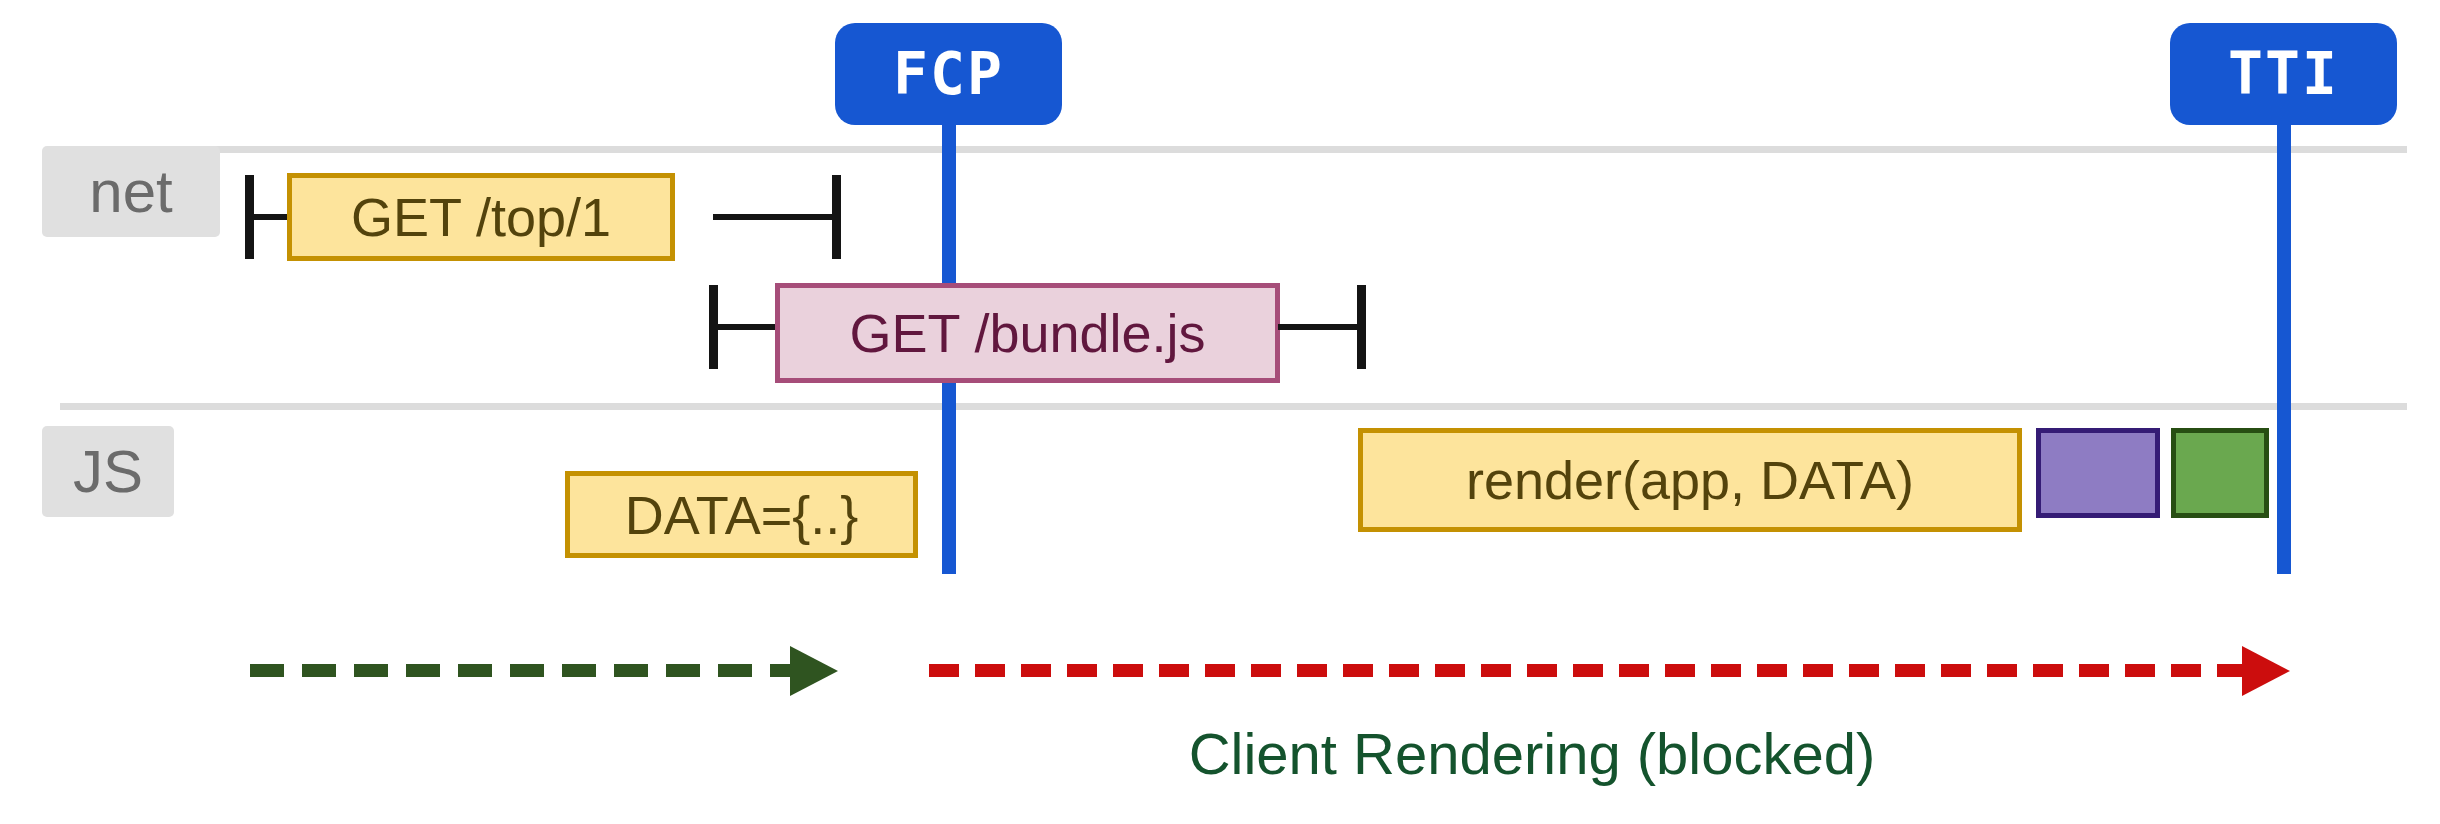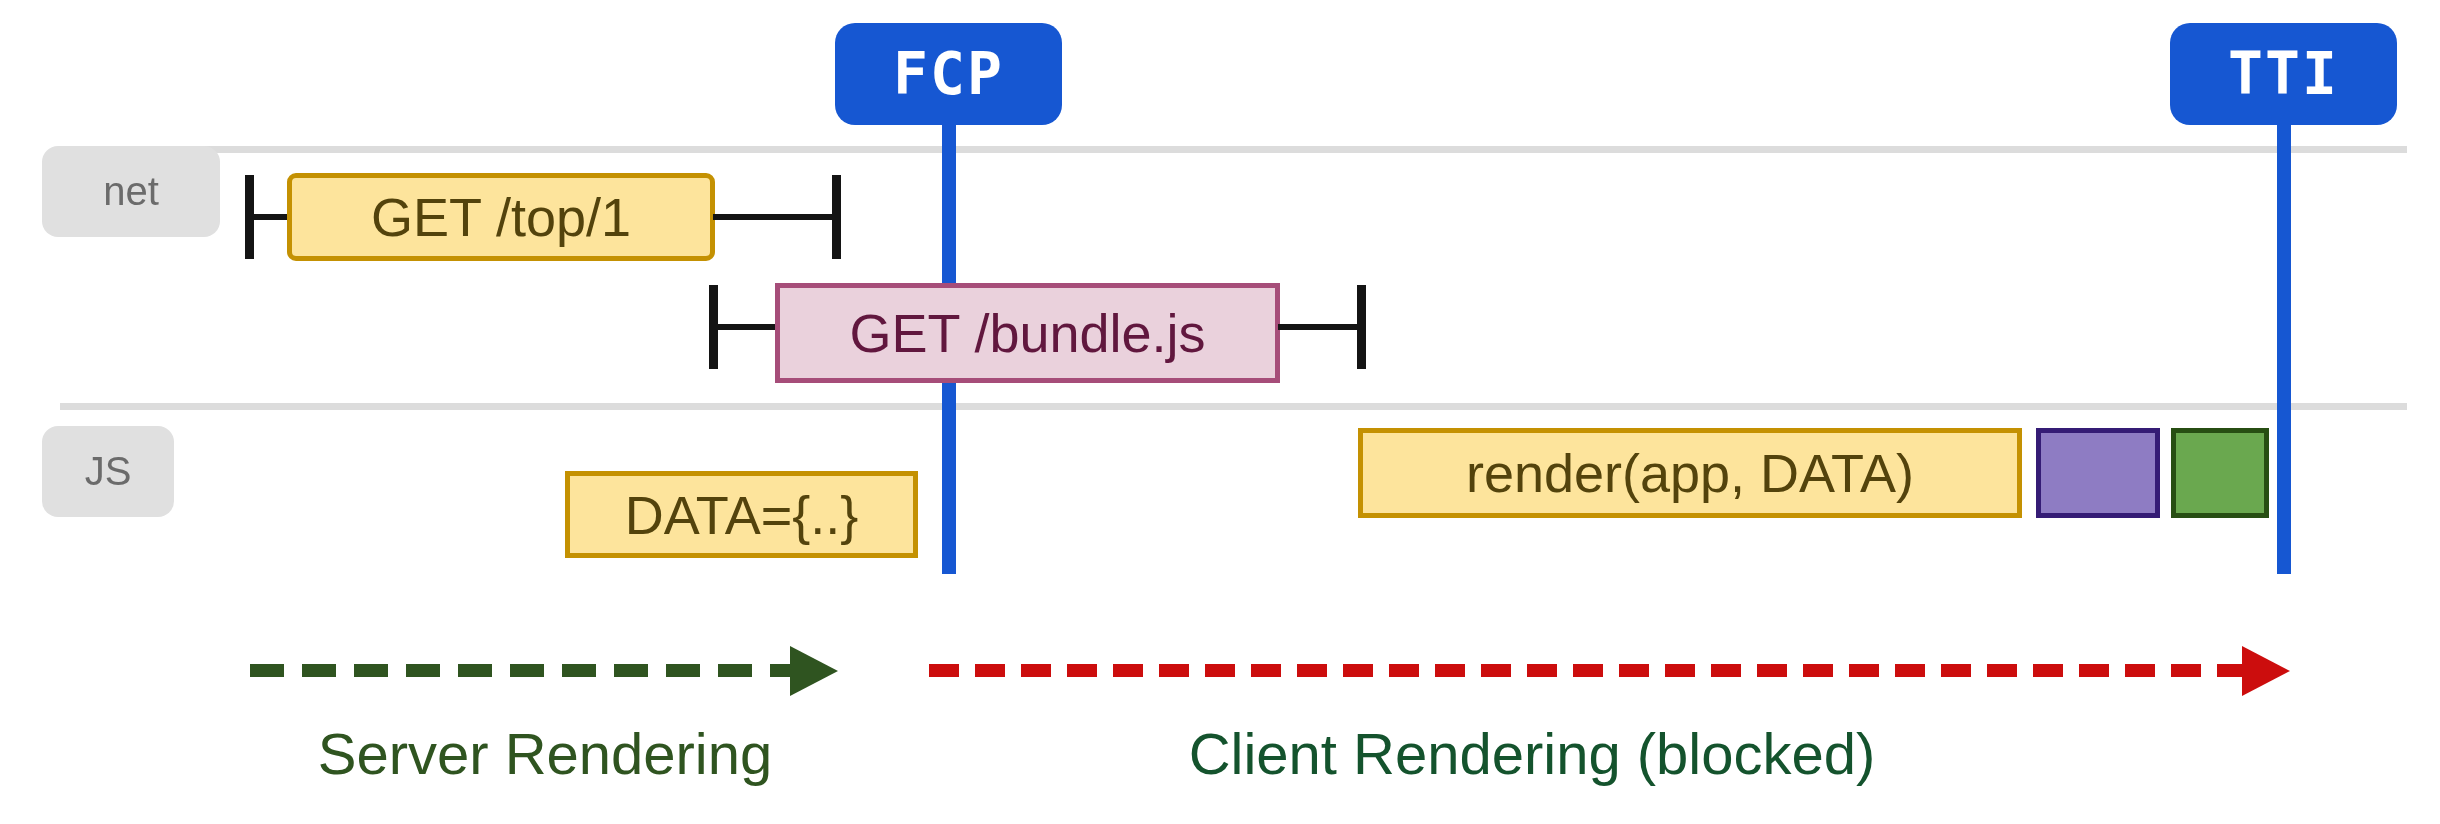--- a/index.html
+++ b/index.html
@@ -12,22 +12,22 @@
   }
   
   .track-line{
     position:absolute;left:60px;width:2347px;height:7px;
     background:#dcdcdc;z-index:1;
   }
   .track-line.net{top:146px;}
   .track-line.js{top:403px;}
   
   .track-tab{
-    position:absolute;height:91px;background:#e0e0e0;border-radius:16px;
-    color:#6b6b6b;font-size:40px;display:flex;align-items:center;justify-content:center;
+    position:absolute;height:91px;background:#e0e0e0;border-radius:5px;
+    color:#6b6b6b;font-size:60px;display:flex;align-items:center;justify-content:center;
     z-index:3;
   }
   .track-tab.net{left:42px;top:146px;width:178px;}
   .track-tab.js{left:42px;top:426px;width:132px;}
   
   .badge{
     position:absolute;top:23px;width:227px;height:102px;background:#1657d2;
     border-radius:20px;color:#ffffff;display:flex;align-items:center;justify-content:center;
     font-family:"DejaVu Sans Mono", monospace;font-weight:bold;font-size:58px;
     letter-spacing:2px;z-index:5;text-align:center;
@@ -89,36 +89,35 @@
   <div class="vline tti"></div>
 
   <div class="badge fcp">FCP</div>
   <div class="badge tti">TTI</div>
 
   <div class="track-tab net">net</div>
   <div class="track-tab js">JS</div>
 
   <div class="tick" style="left:245px;top:175px;"></div>
   <div class="conn" style="left:252px;top:214px;width:35px;"></div>
-  <div class="bar yellow" style="left:287px;top:173px;width:428px;height:88px;border-radius:9px;">GET /top/1</div>
+  <div class="bar yellow" style="left:287px;top:173px;width:388px;height:88px;">GET /top/1</div>
   <div class="conn" style="left:713px;top:214px;width:121px;"></div>
   <div class="tick" style="left:832px;top:175px;"></div>
 
   <div class="tick" style="left:709px;top:285px;"></div>
   <div class="conn" style="left:716px;top:324px;width:61px;"></div>
   <div class="bar pink" style="left:775px;top:283px;width:505px;height:100px;">GET /bundle.js</div>
   <div class="conn" style="left:1278px;top:324px;width:81px;"></div>
   <div class="tick" style="left:1357px;top:285px;"></div>
 
   <div class="bar yellow" style="left:565px;top:430px;width:353px;height:87px;margin-top:41px;">DATA={..}</div>
-  <div class="bar yellow" style="left:1358px;top:428px;width:664px;height:90px;">render(app, DATA)</div>
+  <div class="bar yellow" style="left:1358px;top:428px;width:664px;height:104px;">render(app, DATA)</div>
   <div class="bar purple" style="left:2036px;top:428px;width:124px;height:90px;"></div>
   <div class="bar green" style="left:2171px;top:428px;width:98px;height:90px;"></div>
 
   <div class="dash-line green"></div>
   <div class="arrow-head green"></div>
   <div class="dash-line red"></div>
   <div class="arrow-head red"></div>
 
-  <div class="phase-label server">Server Rendering</div>
   <div class="phase-label client">Client Rendering (blocked)</div>
 
 </div>
 
 </body></html>

